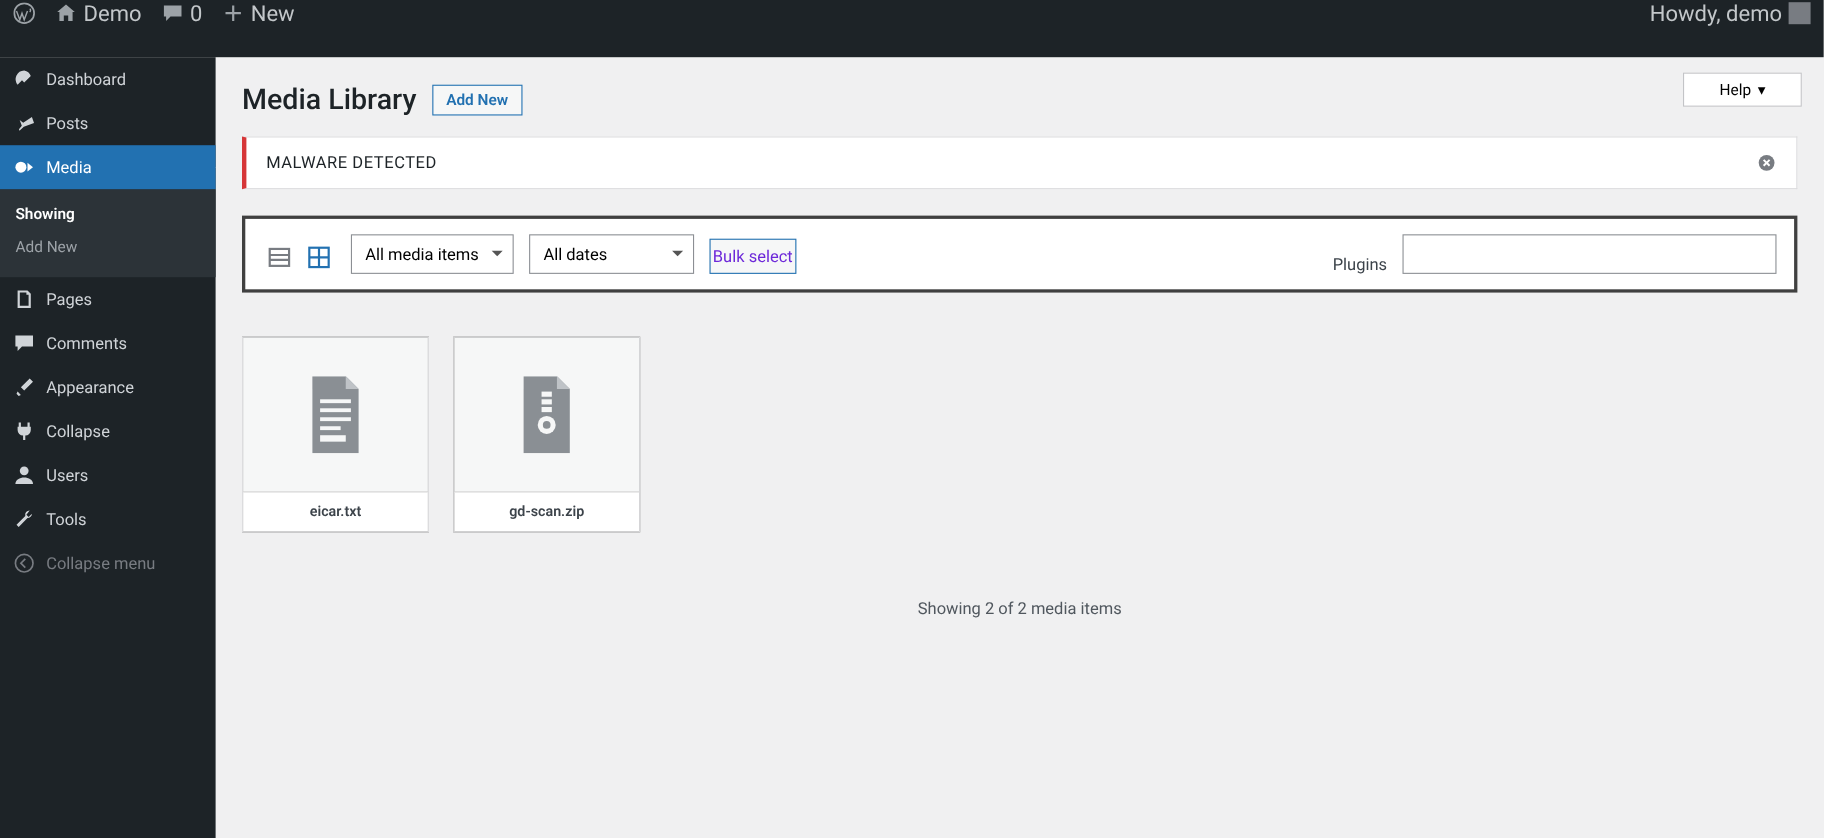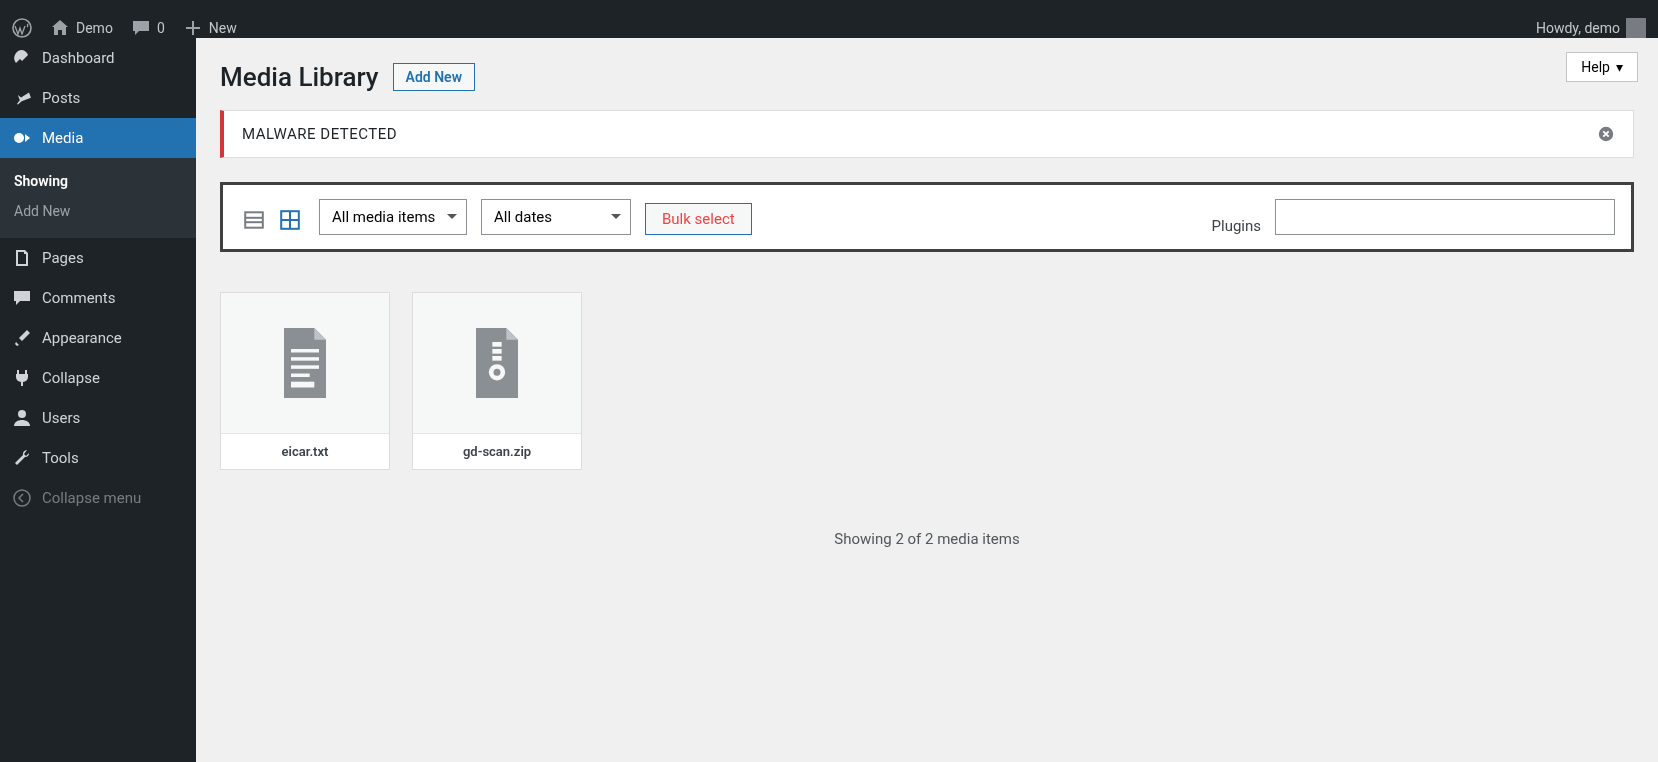--- a/index.html
+++ b/index.html
@@ -1,19 +1,19 @@
 <!DOCTYPE html>
 <html><head>
 <meta charset="utf-8">
 <style>
 * { margin: 0; padding: 0; box-sizing: border-box; font-family: -apple-system, BlinkMacSystemFont, "Segoe UI", Roboto, sans-serif; }
 body { width: 1658px; height: 762px; background: #f0f0f1; overflow: hidden; }
 
 
-.adminbar { height: 38px; background: #1d2327; color: #c3c7ca; display: flex; align-items: flex-end; padding: 0 12px; font-size: 14px; justify-content: space-between; }
+.adminbar { height: 52px; background: #1d2327; color: #c3c7ca; display: flex; align-items: flex-start; padding: 0 12px; font-size: 20px; justify-content: space-between; }
 .adminbar-left { display: flex; align-items: center; gap: 18px; }
 .adminbar-item { display: flex; align-items: center; gap: 6px; cursor: pointer; color: #c3c7ca; }
 .adminbar-item .ico { width: 20px; height: 20px; display: inline-flex; align-items: center; justify-content: center; }
 .adminbar-right { display: flex; align-items: center; gap: 10px; }
 .avatar { width: 20px; height: 20px; background: #787c82; }
 
 
 .wrap { display: flex; height: calc(762px - 38px); }
 .sidebar { width: 196px; background: #1d2327; color: #c3c7ca; display: flex; flex-direction: column; font-size: 15px; }
 .menu-item { display: flex; align-items: center; gap: 10px; padding: 10px 12px; cursor: pointer; color: #d0d4d8; }
@@ -21,38 +21,38 @@
 .menu-item.active { background: #2271b1; color: #fff; position: relative; }
 .menu-item.active::after { content: ""; position: absolute; right: -10px; top: 50%; transform: translateY(-50%); border: 10px solid transparent; border-right-color: #f0f0f1; }
 .submenu { background: #2c3338; padding: 8px 0 12px 0; }
 .submenu-item { padding: 7px 14px; font-size: 14px; cursor: pointer; color: #9da3a8; }
 .submenu-item.current { color: #fff; font-weight: 600; }
 .menu-icon { width: 20px; height: 20px; display: inline-flex; align-items: center; justify-content: center; fill: currentColor; }
 .collapse-item { color: #787c82; }
 
 .content { flex: 1; padding: 0 24px 0 24px; position: relative; display: flex; flex-direction: column; }
 .topright { position: absolute; right: 20px; top: 14px; }
-.help-btn { background: #fff; border: 1px solid #c3c4c7; padding: 6px 14px; font-size: 14px; cursor: pointer; display: flex; align-items: center; gap: 6px; }
+.help-btn { background: #fff; border: 1px solid #c3c4c7; padding: 6px 32px; font-size: 14px; cursor: pointer; display: flex; align-items: center; gap: 6px; }
 
 .page-header { display: flex; align-items: center; gap: 14px; padding-top: 24px; padding-bottom: 18px; }
 .page-title { font-size: 26px; font-weight: 500; color: #1d2327; }
 .add-new-btn { border: 1px solid #2271b1; color: #2271b1; background: #f6f7f7; padding: 5px 12px; font-size: 14px; font-weight: 600; cursor: pointer; }
 
 .notice { background: #fff; border: 1px solid #dcdcde; border-left: 4px solid #d63638; padding: 14px 18px; display: flex; justify-content: space-between; align-items: center; margin-bottom: 24px; }
 .notice-text { font-size: 15px; letter-spacing: 0.5px; color: #1d2327; }
 .notice-dismiss { color: #787c82; cursor: pointer; }
 
 .toolbar { background: #fff; border: 3px solid #404040; padding: 14px 16px; display: flex; align-items: flex-end; gap: 14px; margin-bottom: 40px; }
 .view-toggle { display: flex; gap: 6px; }
 .view-btn { width: 30px; height: 30px; border: 1px solid transparent; display: flex; align-items: center; justify-content: center; cursor: pointer; color:#787c82; }
 .view-btn.active { color: #2271b1; }
 .select { border: 1px solid #8c8f94; background: #fff; padding: 0 30px 0 12px; height: 36px; font-size: 15px; cursor: pointer; appearance: none; position: relative; }
 .select-wrap { position: relative; display: inline-block; }
 .select-wrap::after { content: ""; position: absolute; right: 10px; top: 50%; transform: translateY(-30%); border: 5px solid transparent; border-top-color: #555; pointer-events: none; }
-.bulk-btn { border: 1px solid #2271b1; color: #ef4444; background: #f6f7f7; padding: 6px 16px; font-size: 15px; cursor: pointer; }
+.bulk-btn { border: 1px solid #2271b1; color: #6d28d9; background: #f6f7f7; padding: 6px 2px; font-size: 15px; cursor: pointer; }
 .spacer { flex: 1; }
 .search-label { font-size: 15px; color: #3c434a; }
 .search-input { border: 1px solid #8c8f94; height: 36px; width: 340px; padding: 0 10px; font-size: 15px; background:#fff; }
 
 .media-grid { display: flex; gap: 22px; }
 .media-tile { width: 170px; border: 1px solid #dcdcde; background: #737373; cursor: pointer; }
 .media-thumb { height: 140px; background: #f6f7f7; display: flex; align-items: center; justify-content: center; }
 .media-name { text-align: center; padding: 10px 6px; font-size: 13px; font-weight: 600; color: #3c434a; border-top: 1px solid #e5e5e5; background:#fff; }
 
 .showing { text-align: center; font-size: 15px; color: #50575e; margin-top: 60px; }

